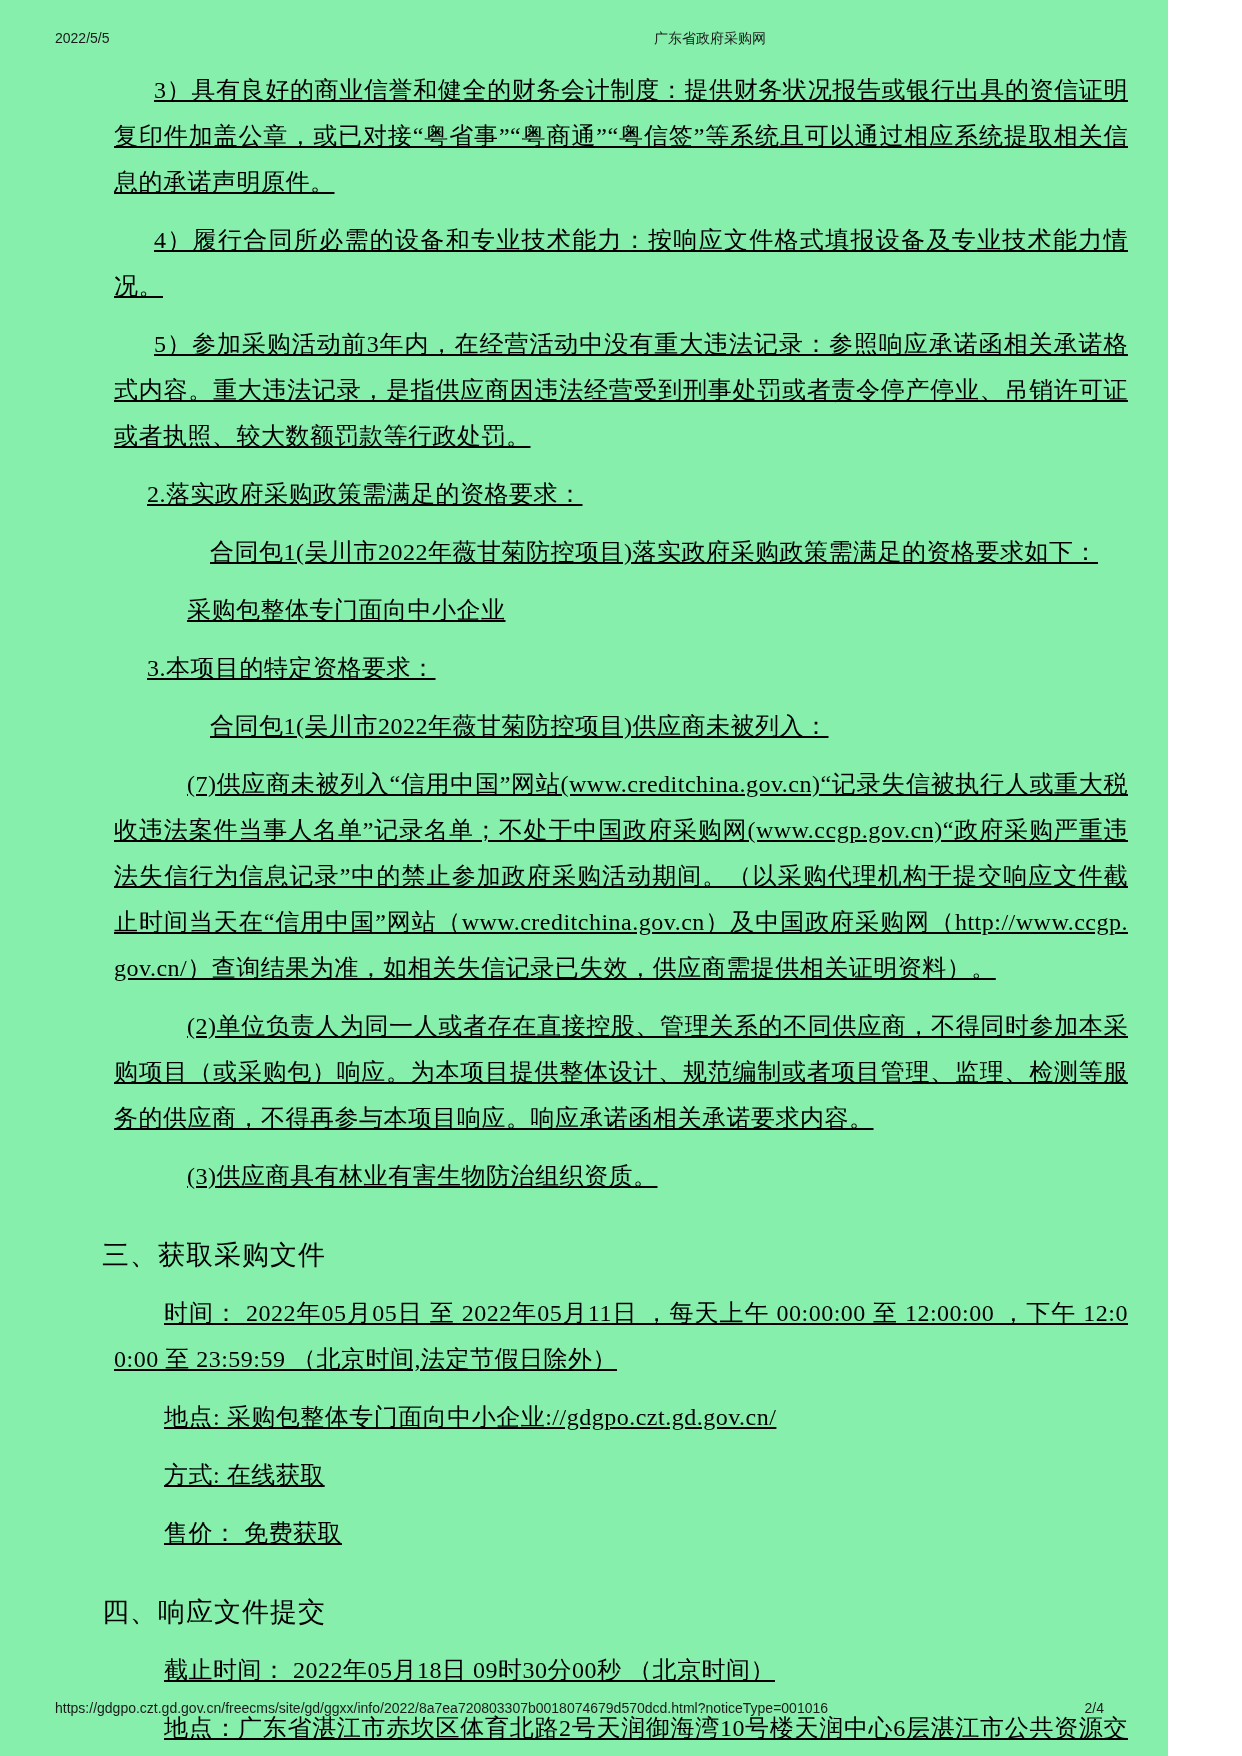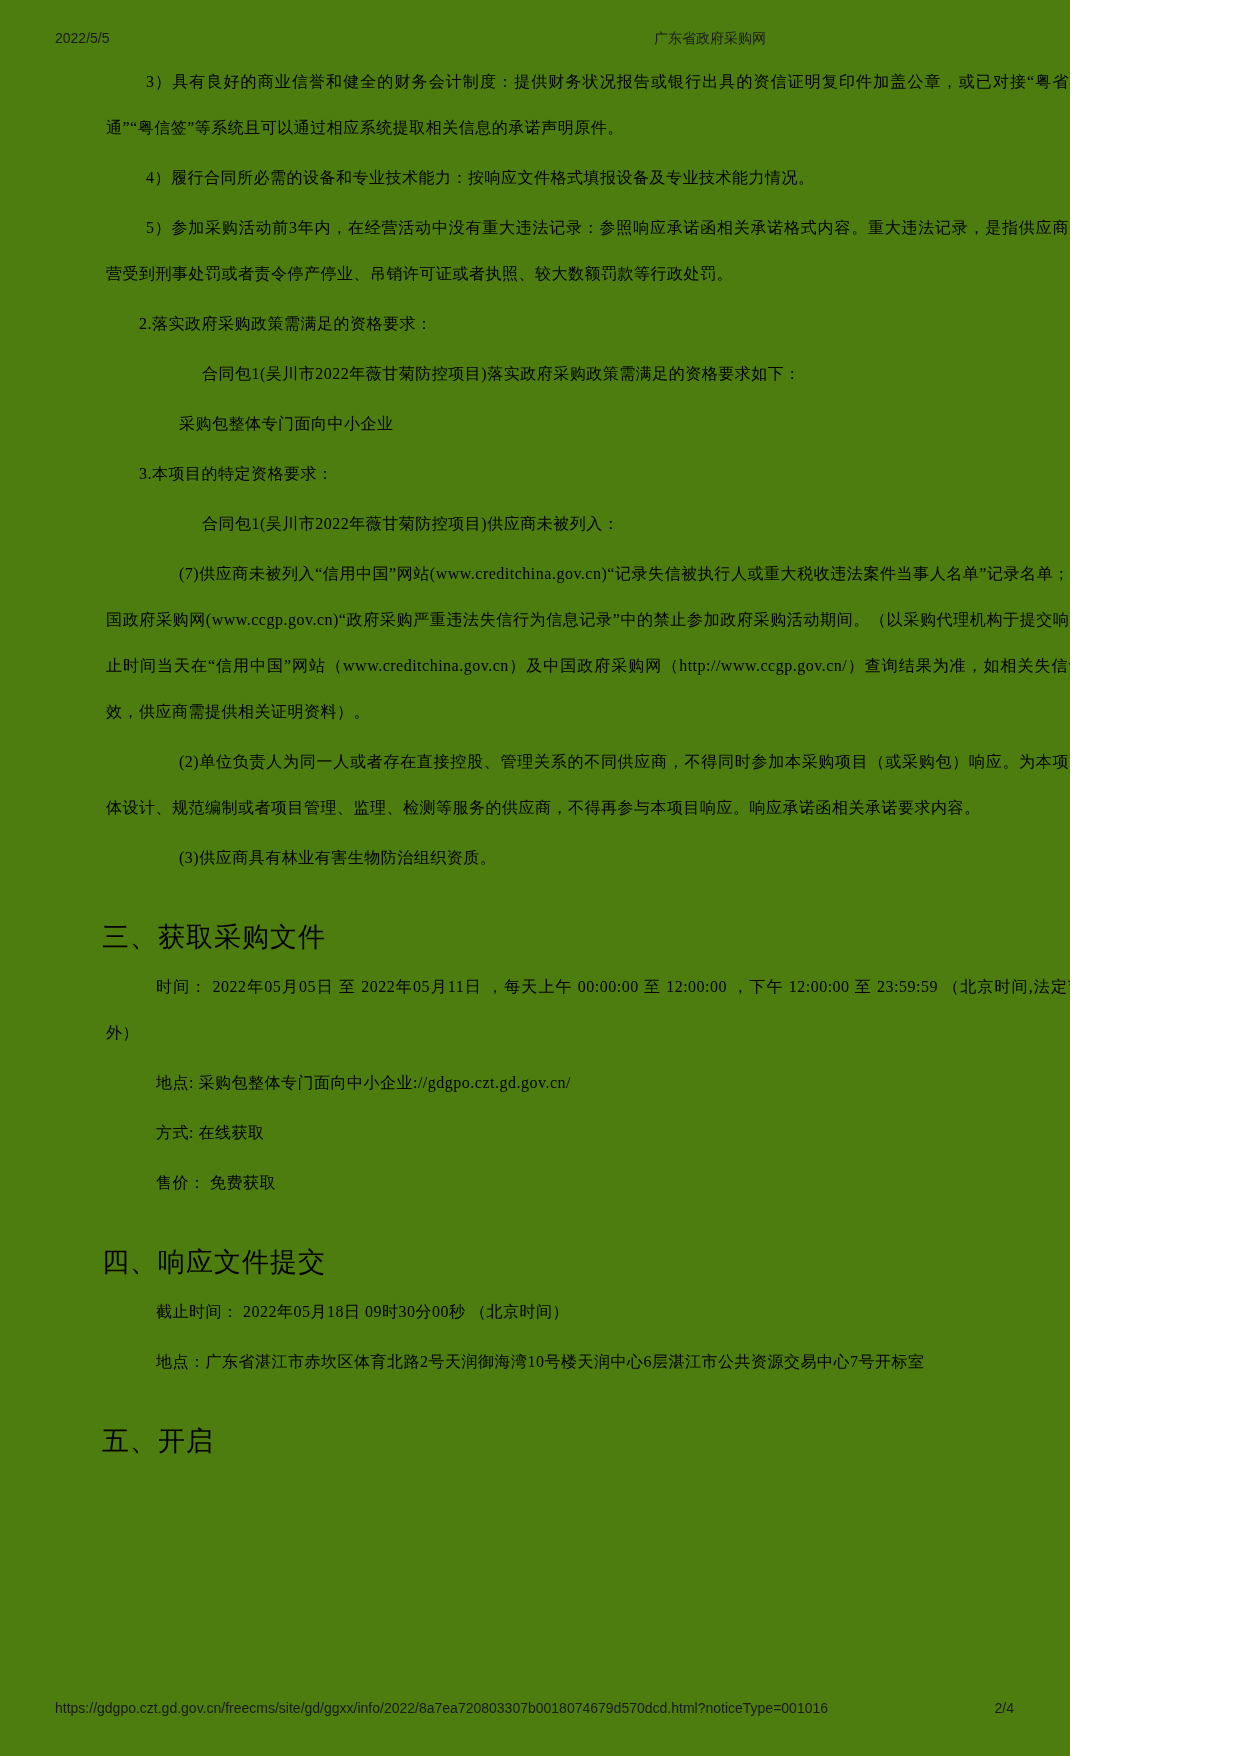--- a/index.html
+++ b/index.html
@@ -2,23 +2,23 @@
 <html><head>
 <meta charset="utf-8">
 <style>
   html, body {
     margin: 0;
     padding: 0;
     background: #ffffff;
   }
   #page {
     position: relative;
-    width: 1070px;
+    width: 1168px;
     height: 1756px;
-    background: #4d7c0f;
+    background: #86efac;
     color: #000000;
     overflow: hidden;
     font-family: "Liberation Serif", "DejaVu Serif", serif;
   }
   
   .print-bar {
     position: absolute;
     left: 0;
     width: 100%;
     font-family: "Liberation Sans", "DejaVu Sans", sans-serif;
@@ -42,38 +42,39 @@
   }
   #print-footer { top: 1700px; height: 22px; }
   #footer-url {
     position: absolute;
     left: 55px;
     top: 0;
     white-space: nowrap;
   }
   #footer-page {
     position: absolute;
-    right: 56px;
+    right: 64px;
     top: 0;
     white-space: nowrap;
   }
   
   #doc {
     position: absolute;
     left: 102px;
     top: 55px;
     width: 1038px;
   }
   #doc p.para {
-    margin: 4px;
-    font-size: 16px;
+    margin: 12px;
+    font-size: 24px;
     line-height: 46px;
     text-align: justify;
     letter-spacing: 0.5px;
     word-break: break-all;
+    text-decoration: underline;
   }
   #doc h2.heading {
     margin: 33px 0 4px 0;
     font-size: 27px;
     line-height: 46px;
     font-weight: normal;
     letter-spacing: 1px;
   }
   
   .i2  { text-indent: 40px; }  

